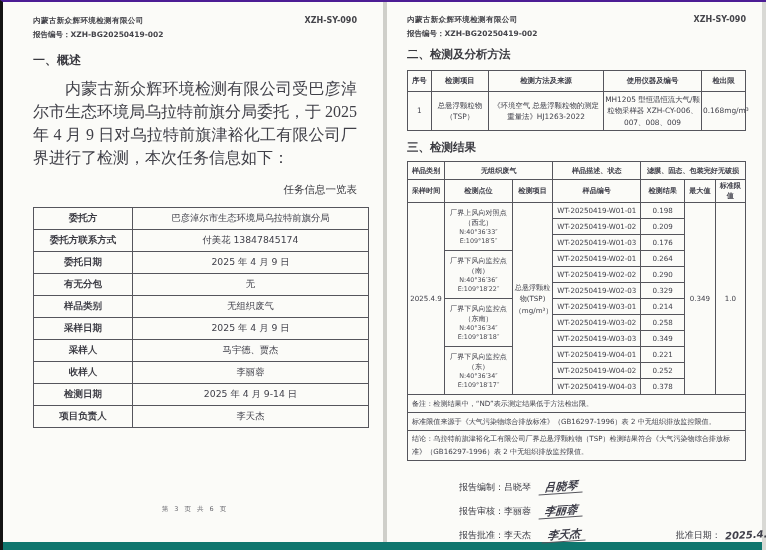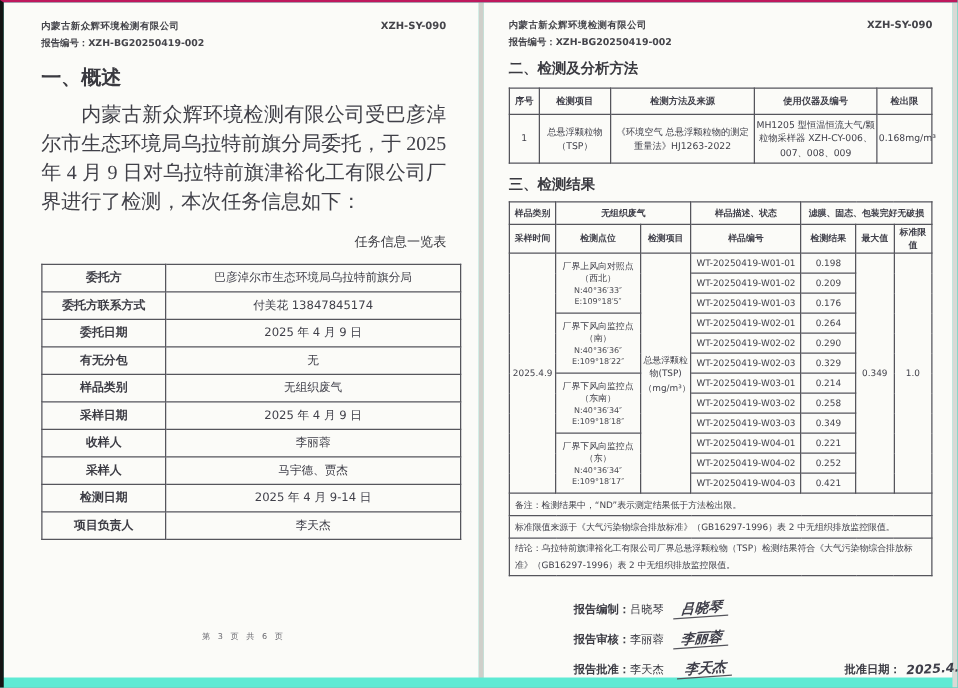--- a/index.html
+++ b/index.html
@@ -1,34 +1,34 @@
 <!DOCTYPE html>
 <html><head>
 <meta charset="utf-8">
 <style>
   html,body{margin:0;padding:0;}
   body{background:#9a9a98;font-family:"DejaVu Sans","Liberation Sans",sans-serif;}
   .scan{
-    width:766px;height:550px;background:#5eead4;position:relative;
-    box-sizing:border-box;border-top:2px solid #be185d;border-left:3px solid #141414;
+    width:766px;height:550px;background:#0f766e;position:relative;
+    box-sizing:border-box;border-top:2px solid #4c1d95;border-left:3px solid #141414;
     display:flex;overflow:hidden;color:#3b3b41;
   }
   .page{background:#fbfbf8;height:540px;box-sizing:border-box;display:flex;flex-direction:column;}
   .page-left{width:380px;padding:14px 26px 12px 30px;}
   .page-divider{width:4px;height:540px;background:#cfcfca;}
   .page-right{width:375px;padding:13px 16px 10px 20px;}
   .edge-right{flex:1;background:#d9d9d5;}
 
   
   .page-head{display:flex;justify-content:space-between;align-items:flex-start;}
   .company{font-size:7.5px;font-weight:bold;letter-spacing:.4px;color:#44444a;}
   .report-no{font-size:7.5px;font-weight:bold;margin-top:4px;color:#44444a;}
   .doc-code{font-size:8px;font-weight:bold;color:#44444a;text-align:center;}
 
-  .section-title{font-size:16px;font-weight:bold;margin:10px 0 0 0;color:#3a3a40;}
+  .section-title{font-size:12px;font-weight:bold;margin:10px 0 0 0;color:#3a3a40;}
   .p3-section{margin-top:12px;}
   .intro{font-size:16px;line-height:23px;text-indent:2em;margin:8px 0 0 0;text-align:justify;color:#404048;font-family:Liberation Serif, serif;}
   .table-title{font-size:10.5px;font-weight:normal;text-align:right;margin-top:14px;color:#3a3a40;}
 
   table{border-collapse:collapse;}
   .task-table{width:336px;margin:10px auto 0 auto;border:1.5px solid #4c4c52;}
   .task-table th,.task-table td{border:1px solid #55555c;height:21px;padding:0 3px;}
   .task-table th{width:92px;font-size:9.5px;font-weight:bold;text-align:center;color:#3c3c44;}
   .task-table td{font-size:9.3px;text-align:center;white-space:nowrap;color:#40404a;}
 
@@ -46,21 +46,21 @@
   .results-table td{height:13px;}
   .sample-id{white-space:nowrap;font-size:6.9px;}
   .loc-name{font-size:7.1px;line-height:1.45;}
   .loc-coord{font-size:6.4px;white-space:nowrap;line-height:1.4;color:#4a4a52;}
   .analyte-cell div{line-height:1.6;}
   .note-cell{text-align:left !important;font-size:7.1px;line-height:1.75;padding:2px 4px !important;}
 
   
   .sign-block{margin:9px 0 0 52px;font-size:9px;color:#3c3c44;}
   .sign-row{display:flex;align-items:flex-end;height:24px;}
-  .sign-label{font-weight:bold;}
+  .sign-label{font-weight:normal;}
   .sig{display:inline-block;font-style:italic;font-weight:bold;font-size:11px;color:#3f3f4a;
        transform:rotate(-4deg) skewX(-8deg);margin-left:8px;min-width:44px;text-align:center;
        border-bottom:1px solid #55555c;line-height:1.1;}
   .sig-date{font-style:italic;font-weight:bold;font-size:10px;color:#3f3f4a;transform:rotate(-3deg);display:inline-block;margin-left:4px;}
   .approve-row{display:flex;justify-content:space-between;width:322px;}
 </style>
 </head>
 <body>
 
 <div class="scan">
@@ -98,26 +98,26 @@
           </tr>
         <tr>
             <th>样品类别</th>
             <td>无组织废气</td>
           </tr>
         <tr>
             <th>采样日期</th>
             <td>2025 年 4 月 9 日</td>
           </tr>
         <tr>
+            <th>采样人</th>
+            <td>马宇德、贾杰</td>
+          </tr>
+        <tr>
             <th>收样人</th>
             <td>李丽蓉</td>
-          </tr>
-        <tr>
-            <th>采样人</th>
-            <td>马宇德、贾杰</td>
           </tr>
         <tr>
             <th>检测日期</th>
             <td>2025 年 4 月 9-14 日</td>
           </tr>
         <tr>
             <th>项目负责人</th>
             <td>李天杰</td>
           </tr>
       </tbody>
@@ -263,21 +263,21 @@
           </td>
           <td class="sample-id">WT-20250419-W04-01</td>
           <td>0.221</td>
         </tr>
         <tr>
           <td class="sample-id">WT-20250419-W04-02</td>
           <td>0.252</td>
         </tr>
         <tr>
           <td class="sample-id">WT-20250419-W04-03</td>
-          <td>0.421</td>
+          <td>0.378</td>
         </tr>
 
         <tr>
             <td colspan="7" class="note-cell">备注：检测结果中，“ND”表示测定结果低于方法检出限。</td>
           </tr>
         <tr>
             <td colspan="7" class="note-cell">标准限值来源于《大气污染物综合排放标准》（GB16297-1996）表 2 中无组织排放监控限值。</td>
           </tr>
         <tr>
             <td colspan="7" class="note-cell">结论：乌拉特前旗津裕化工有限公司厂界总悬浮颗粒物（TSP）检测结果符合《大气污染物综合排放标准》（GB16297-1996）表 2 中无组织排放监控限值。</td>

